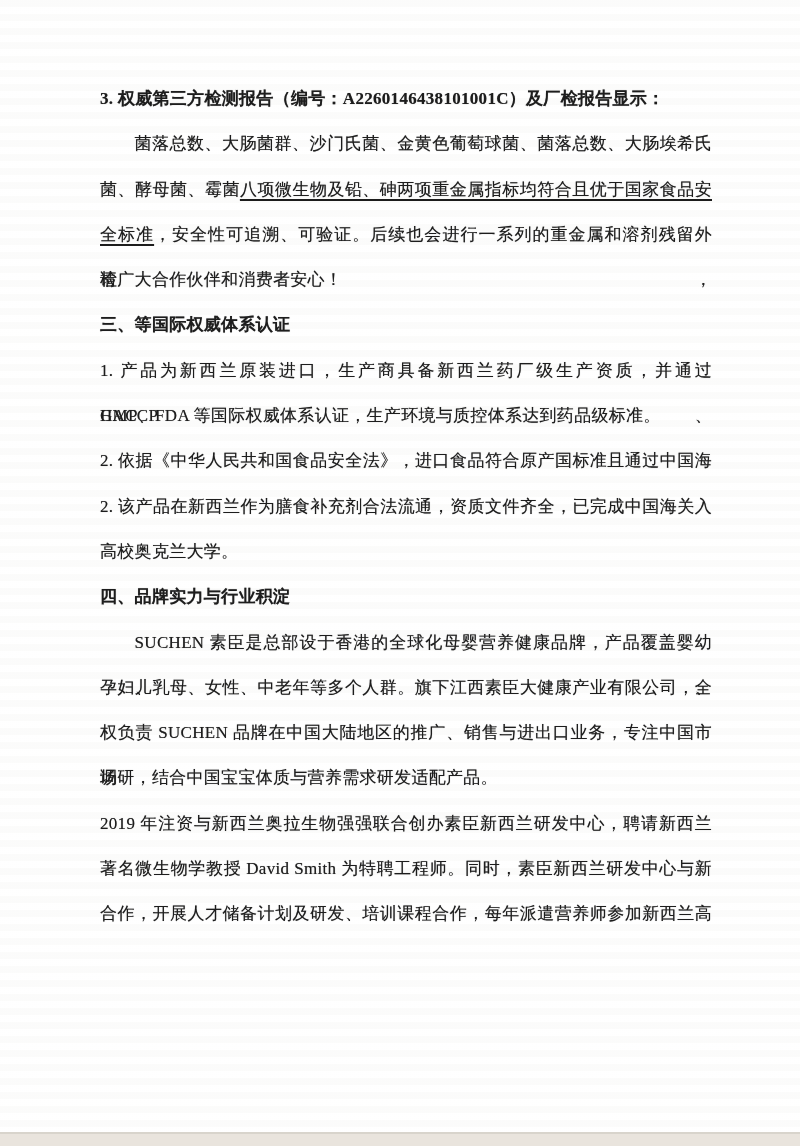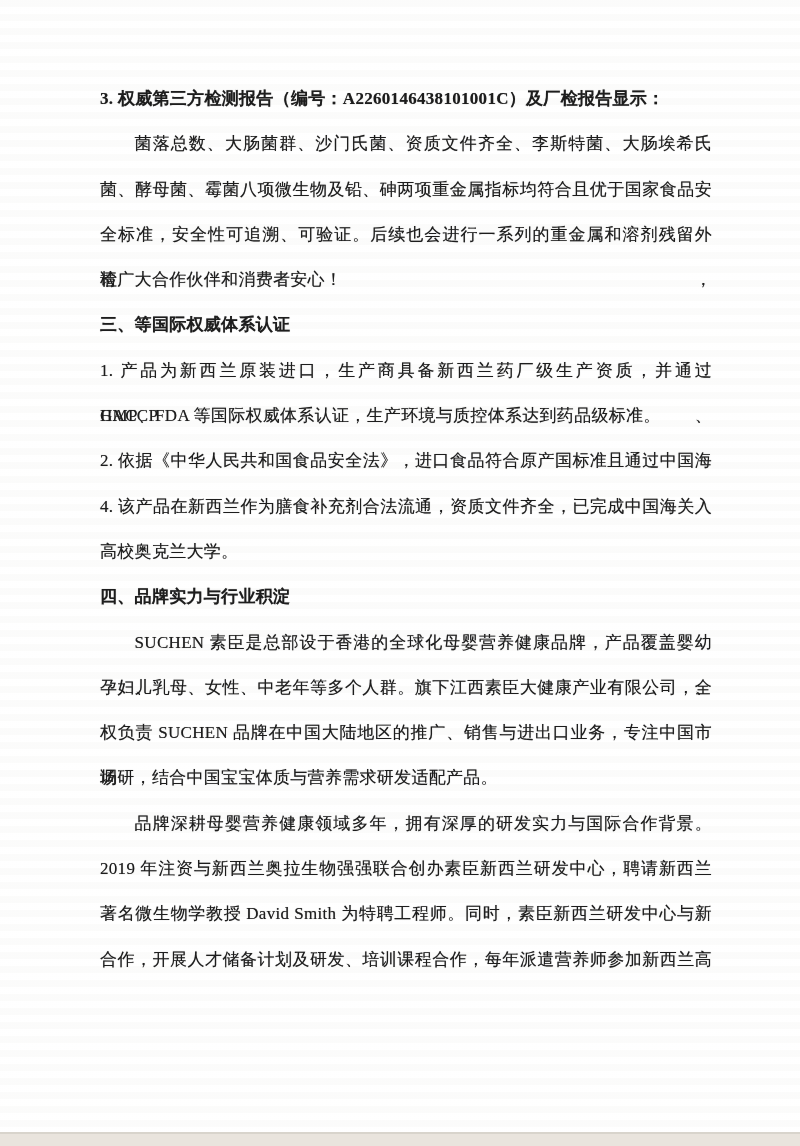--- a/index.html
+++ b/index.html
@@ -36,54 +36,54 @@
     text-align: left;
   }
   .line.just {
     text-align: justify;
     text-align-last: justify;
   }
   .line.bold {
     font-weight: 700;
   }
   .line .u {
+    text-decoration: underline;
     text-decoration-thickness: 1.5px;
     text-underline-offset: 4px;
   }
   .page-bottom-edge {
     position: absolute;
     left: 0;
     top: 1132px;
     width: 800px;
     height: 14px;
     background: #e9e4dd;
     border-top: 2px solid #d8d4cc;
     box-sizing: border-box;
   }
 </style>
 </head>
 <body>
 
 <div class="page">
   <main class="content">
       <div class="line bold"><span>3. 权威第三方检测报告（编号：A2260146438101001C）及厂检报告显示：</span></div>
-      <div class="line just" style="padding-left: 34.6px;"><span>菌落总数、大肠菌群、沙门氏菌、资质文件齐全、李斯特菌、大肠埃希氏</span></div>
+      <div class="line just" style="padding-left: 34.6px;"><span>菌落总数、大肠菌群、沙门氏菌、金黄色葡萄球菌、菌落总数、大肠埃希氏</span></div>
       <div class="line just"><span>菌、酵母菌、霉菌</span><span class="u">八项微生物及铅、砷两项重金属指标均符合且优于国家食品安</span></div>
       <div class="line just"><span class="u">全标准</span><span>，安全性可追溯、可验证。后续也会进行一系列的重金属和溶剂残留外检，</span></div>
       <div class="line"><span>请广大合作伙伴和消费者安心！</span></div>
       <div class="line bold"><span>三、等国际权威体系认证</span></div>
       <div class="line just"><span>1. 产品为新西兰原装进口，生产商具备新西兰药厂级生产资质，并通过 HACCP、</span></div>
       <div class="line"><span>GMP、FDA 等国际权威体系认证，生产环境与质控体系达到药品级标准。</span></div>
       <div class="line just"><span>2. 依据《中华人民共和国食品安全法》，进口食品符合原产国标准且通过中国海</span></div>
-      <div class="line just"><span>4. 该产品在新西兰作为膳食补充剂合法流通，资质文件齐全，已完成中国海关入</span></div>
+      <div class="line just"><span>2. 该产品在新西兰作为膳食补充剂合法流通，资质文件齐全，已完成中国海关入</span></div>
       <div class="line"><span>高校奥克兰大学。</span></div>
       <div class="line bold"><span>四、品牌实力与行业积淀</span></div>
       <div class="line just" style="padding-left: 34.6px; font-family: Liberation Serif, serif;"><span>SUCHEN 素臣是总部设于香港的全球化母婴营养健康品牌，产品覆盖婴幼儿、</span></div>
       <div class="line just"><span>孕妇、乳母、女性、中老年等多个人群。旗下江西素臣大健康产业有限公司，全</span></div>
       <div class="line just"><span>权负责 SUCHEN 品牌在中国大陆地区的推广、销售与进出口业务，专注中国市场</span></div>
       <div class="line"><span>调研，结合中国宝宝体质与营养需求研发适配产品。</span></div>
-      <div class="line just" style="padding-left: 34.6px;"><span>品牌深耕母婴营养健康领域多年，拥有深厚的研发实力与国际合作背景。</span></div>
       <div class="line just"><span>2019 年注资与新西兰奥拉生物强强联合创办素臣新西兰研发中心，聘请新西兰</span></div>
       <div class="line just"><span>著名微生物学教授 David Smith 为特聘工程师。同时，素臣新西兰研发中心与新</span></div>
       <div class="line just"><span>合作，开展人才储备计划及研发、培训课程合作，每年派遣营养师参加新西兰高</span></div>
     </main>
   <div class="page-bottom-edge"></div>
 </div>
 
 </body></html>

